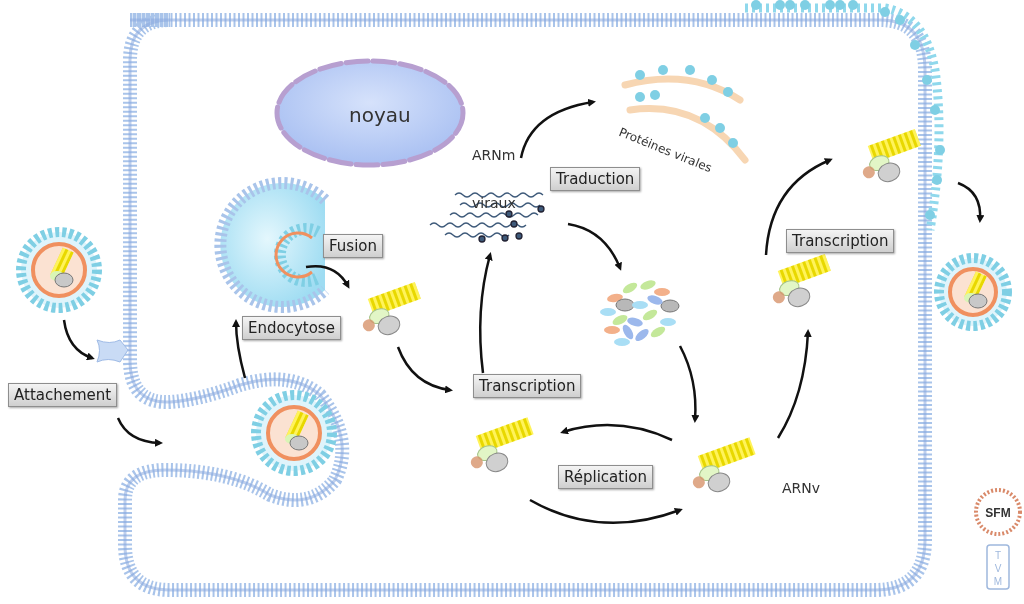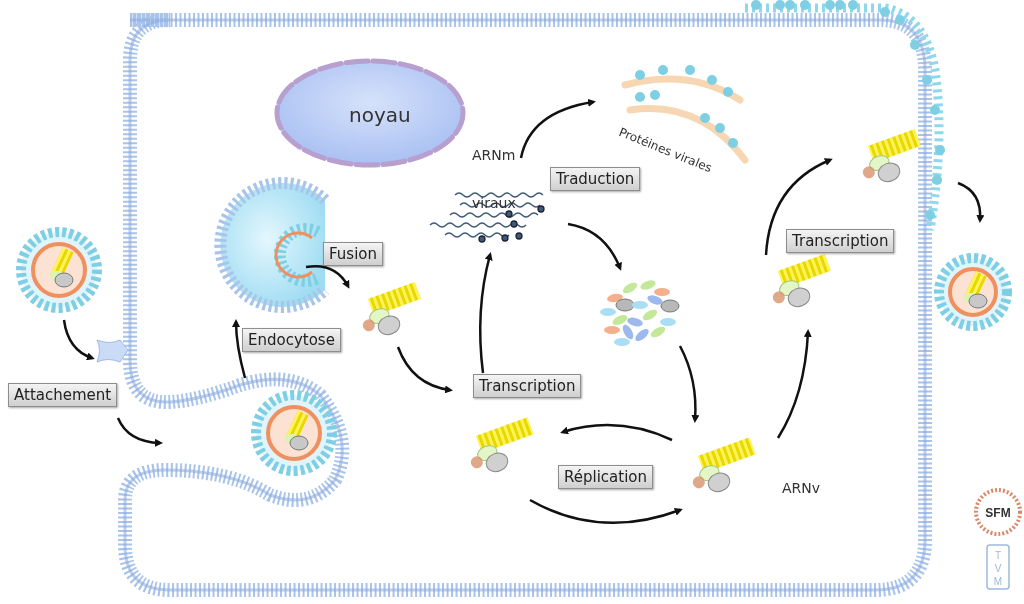--- a/index.html
+++ b/index.html
@@ -207,22 +207,22 @@
     <rect x="0" y="0" width="22" height="44" rx="3" fill="none" stroke="#9fb8dd" stroke-width="1.5"></rect>
     <text x="11" y="14" text-anchor="middle" font-size="10" fill="#9fb8dd" font-family="Liberation Sans, sans-serif">T</text>
     <text x="11" y="27" text-anchor="middle" font-size="10" fill="#9fb8dd" font-family="Liberation Sans, sans-serif">V</text>
     <text x="11" y="40" text-anchor="middle" font-size="10" fill="#9fb8dd" font-family="Liberation Sans, sans-serif">M</text>
   </g>
 </svg>
 
 <div class="nucleus-label" style="left:349px;top:103px;">noyau</div>
 
 <div class="step-label" style="left:8px;top:383px;">Attachement</div>
-<div class="step-label" style="left:242px;top:328px;">Endocytose</div>
-<div class="step-label" style="left:323px;top:242px;">Fusion</div>
+<div class="step-label" style="left:242px;top:316px;">Endocytose</div>
+<div class="step-label" style="left:323px;top:234px;">Fusion</div>
 <div class="step-label" style="left:473px;top:374px;">Transcription</div>
 <div class="step-label" style="left:550px;top:167px;">Traduction</div>
 <div class="step-label" style="left:558px;top:465px;">Réplication</div>
 <div class="step-label" style="left:786px;top:229px;">Transcription</div>
 
 <div class="plain-label" style="left:472px;top:148px;">ARNm</div>
 <div class="plain-label" style="left:472px;top:164px;margin-top:32px;">viraux</div>
 <div class="rot-label" style="left:622px;top:125px;">Protéines virales</div>
 <div class="plain-label" style="left:782px;top:481px;">ARNv</div>
 

